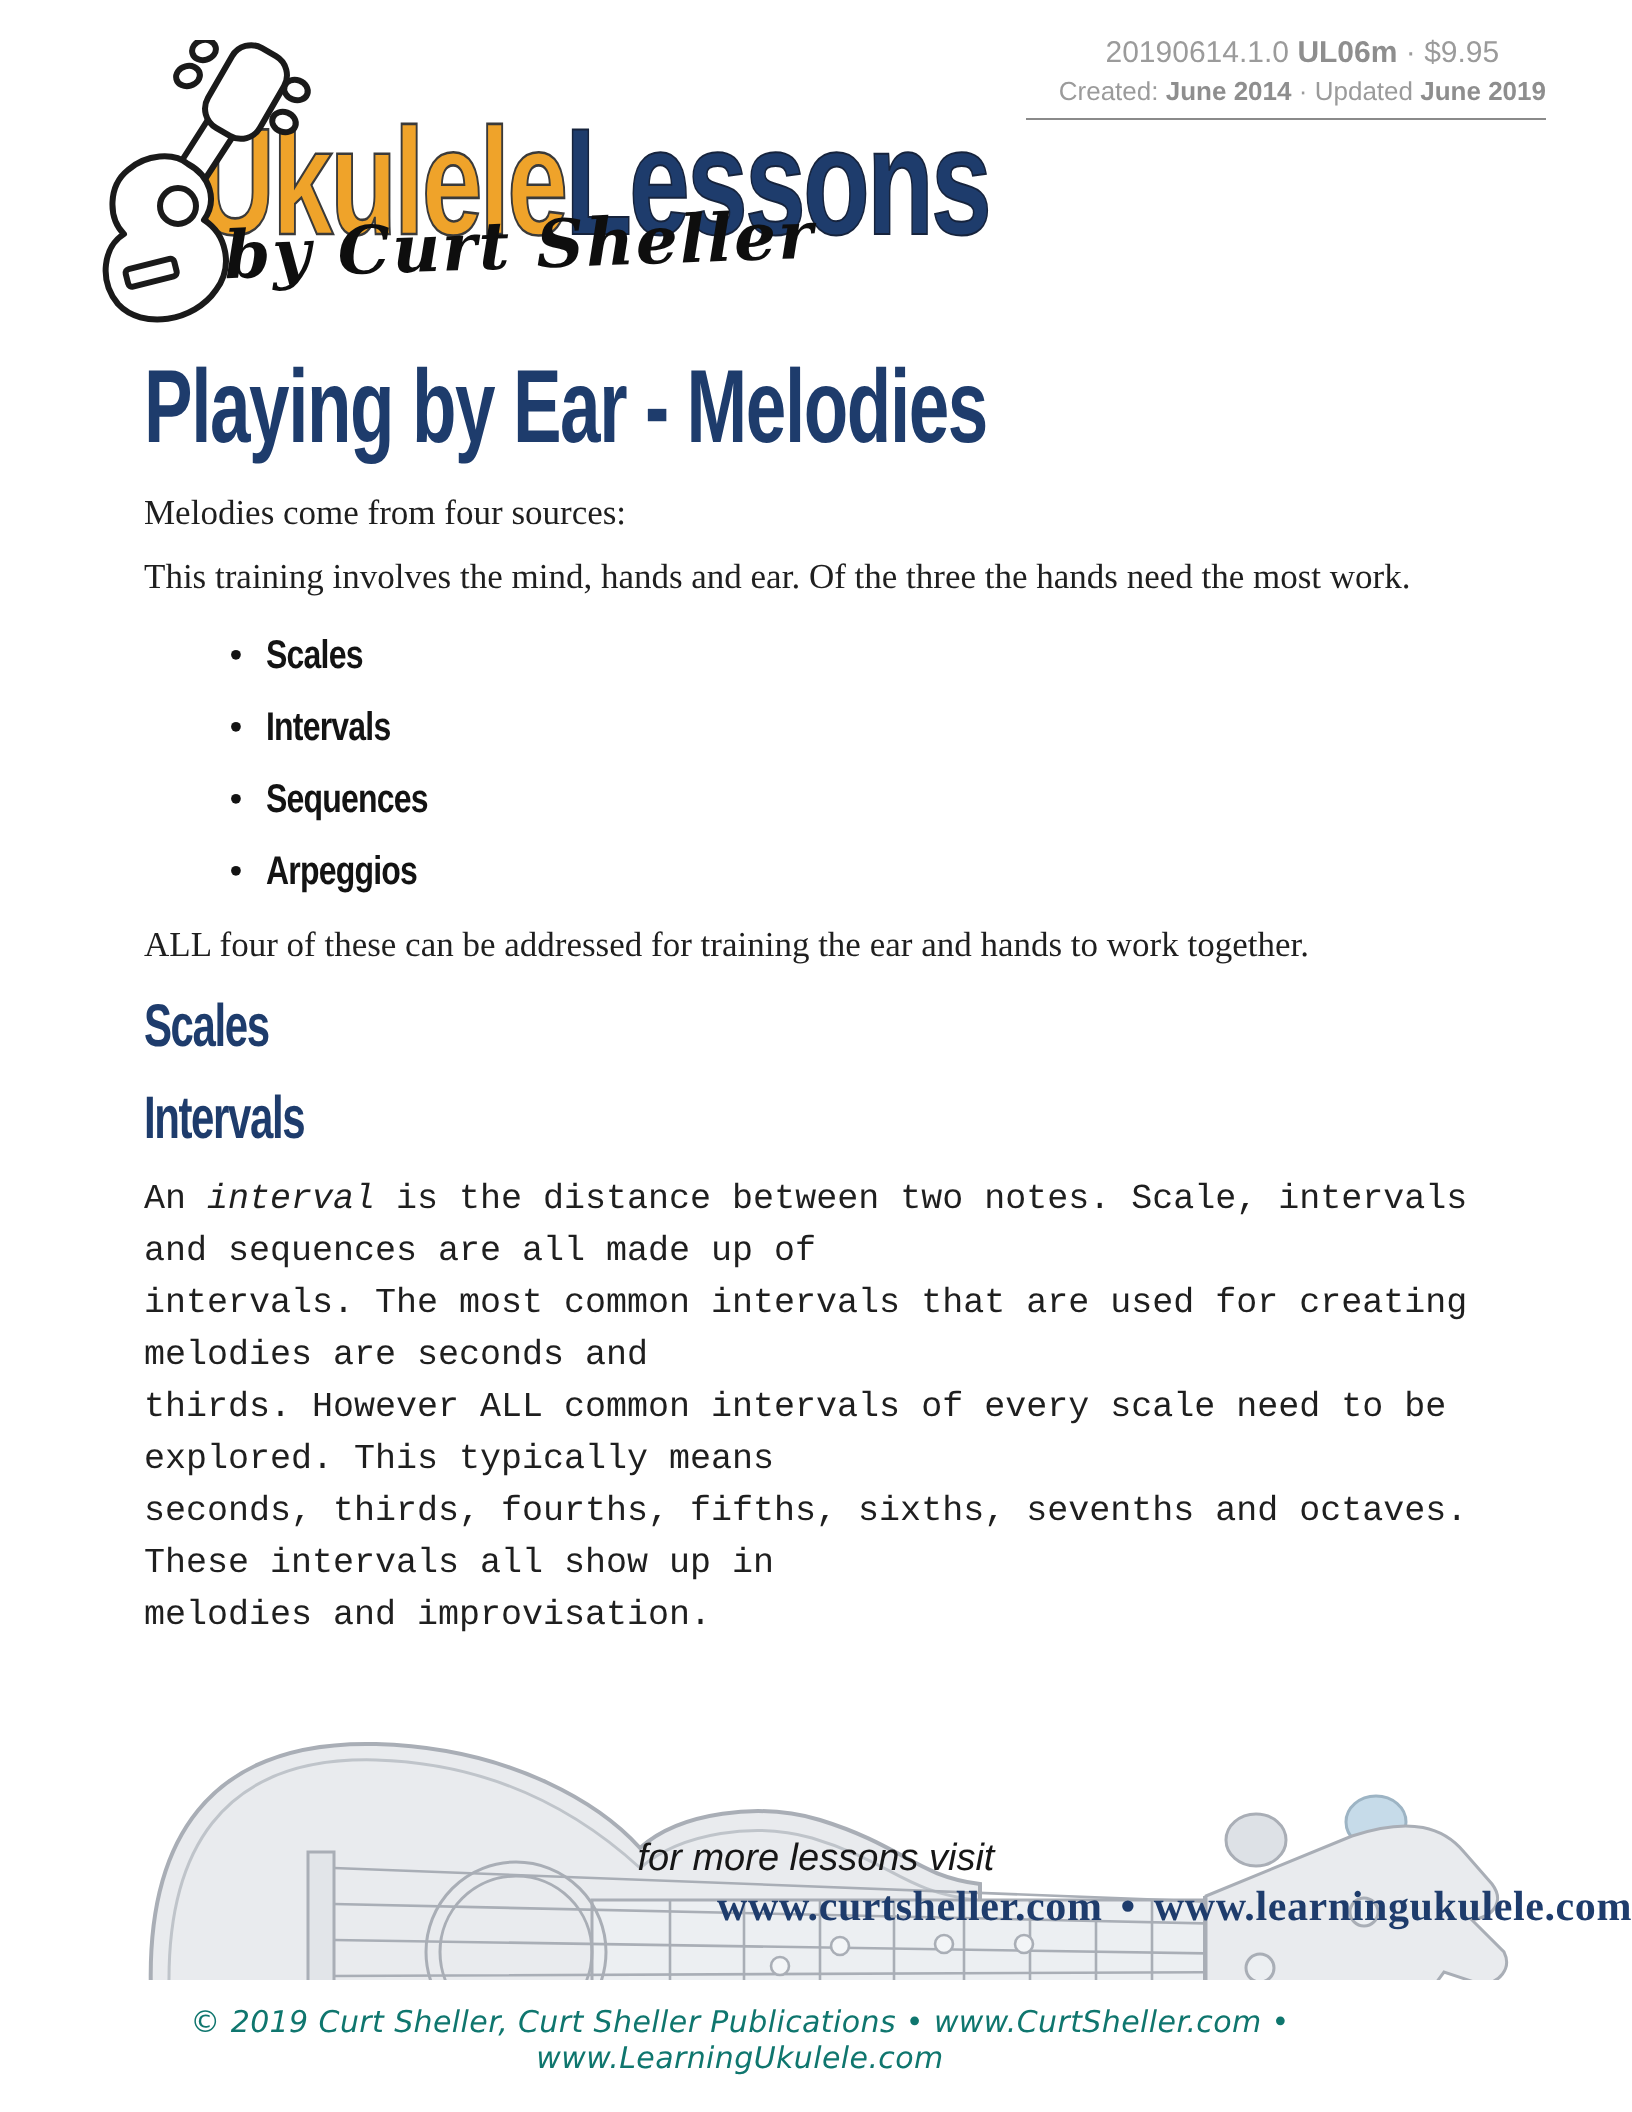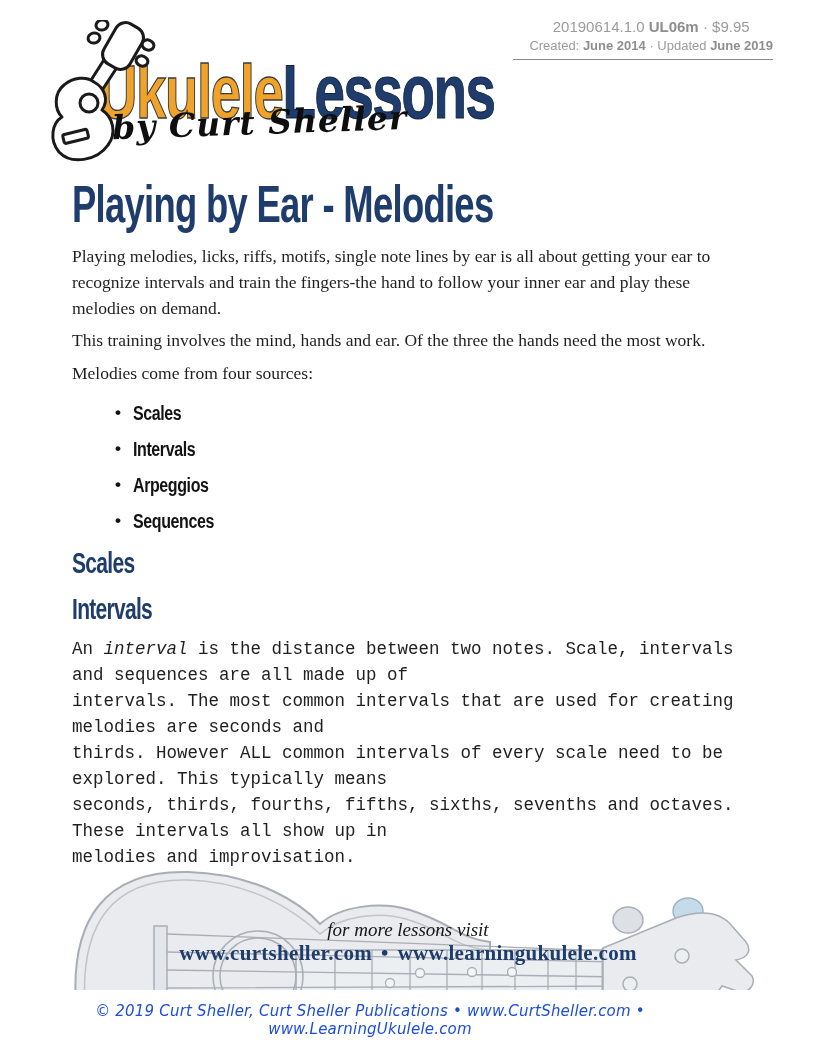--- a/index.html
+++ b/index.html
@@ -141,49 +141,49 @@
     width: 700px;
     height: 134px;
     overflow: hidden;
     z-index: 1;
   }
   .footer-tagline {
     position: absolute;
     left: 0; top: 919px;
     width: 816px;
     text-align: center;
-    font-family: Liberation Serif, serif;
+    font-family: Liberation Sans, sans-serif;
     font-style: italic;
     font-size: 19px;
     color: #161616;
     z-index: 5;
   }
   .footer-links {
     position: absolute;
     left: 0; top: 941px;
     width: 816px;
-    text-align: center;
+    text-align: right;
     font-family: "Liberation Serif", serif;
     font-weight: 700;
     font-size: 21px;
     letter-spacing: 0.3px;
     color: #1e3c6c;
     z-index: 5;
   }
   .footer-links .dot { padding: 0 9px; }
   .copyright {
     position: absolute;
     left: 0; top: 1002px;
     width: 740px;
     text-align: center;
     font-family: "DejaVu Sans", sans-serif;
     font-style: italic;
     font-size: 15px;
     letter-spacing: 0.2px;
-    color: #1d4ed8;
+    color: #0f766e;
     z-index: 5;
   }
 </style>
 </head>
 <body>
 
 <div class="page">
 
   <div class="meta">
     <div class="l1"><span>20190614.1.0</span> <b>UL06m</b> <span>·</span> <span>$9.95</span></div>
@@ -216,41 +216,39 @@
 
       <circle cx="39" cy="83" r="9"></circle>
 
       <rect x="13" y="112" width="25" height="9" rx="2" transform="rotate(-14 25 116)"></rect>
     </g>
   </svg>
 
   <main class="article">
     <h1 class="title"><span class="cond">Playing by Ear - Melodies</span></h1>
 
-    <p class="body">Playing melodies, licks, riffs, motifs, single note lines by ear is all about getting your ear to
-recognize intervals and train the fingers-the hand to follow your inner ear and play these
-melodies on demand.</p>
+    <p class="body" style="margin-top:7px">Melodies come from four sources:</p>
     <p class="body" style="margin-top:6px">This training involves the mind, hands and ear. Of the three the hands need the most work.</p>
-    <p class="body" style="margin-top:7px">Melodies come from four sources:</p>
 
     <ul class="sources">
       <li>
           <span class="cond-sm">Scales</span>
         </li>
       <li>
           <span class="cond-sm">Intervals</span>
         </li>
       <li>
+          <span class="cond-sm">Sequences</span>
+        </li>
+      <li>
           <span class="cond-sm">Arpeggios</span>
         </li>
-      <li>
-          <span class="cond-sm">Sequences</span>
-        </li>
     </ul>
 
+    <p class="body mt-list-after">ALL four of these can be addressed for training the ear and hands to work together.</p>
 
     <h2 class="section"><span class="cond">Scales</span></h2>
 
     <h2 class="section"><span class="cond">Intervals</span></h2>
     <p class="body mt-sec2"><span>An </span><i>interval</i><span> is the distance between two notes. Scale, intervals and sequences are all made up of
 intervals. The most common intervals that are used for creating melodies are seconds and
 thirds. However ALL common intervals of every scale need to be explored. This typically means
 seconds, thirds, fourths, fifths, sixths, sevenths and octaves. These intervals all show up in
 melodies and improvisation.</span></p>
   </main>

